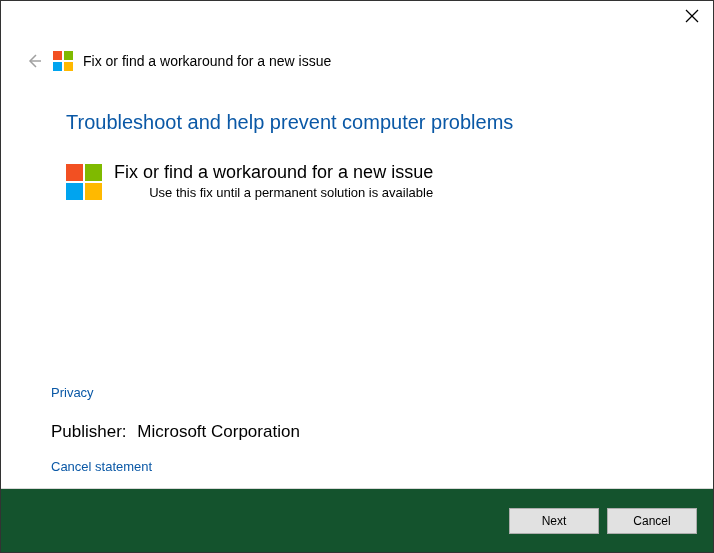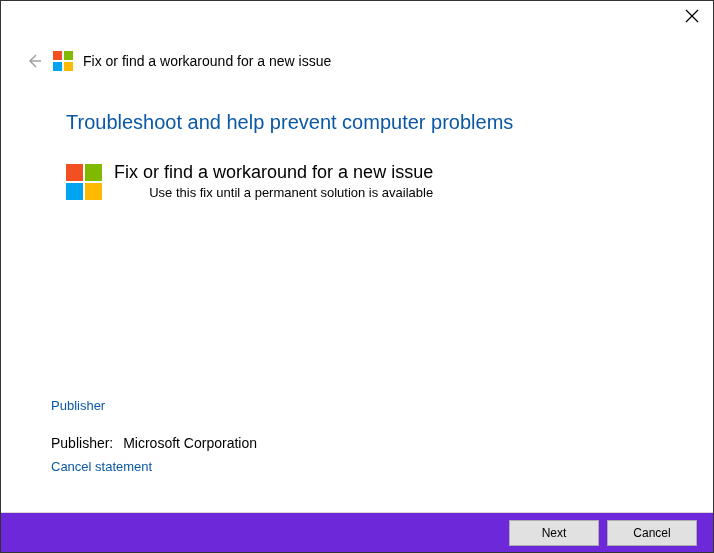--- a/index.html
+++ b/index.html
@@ -90,35 +90,35 @@
     .link {
       color: #0a58a6;
       font-size: 13px;
       cursor: pointer;
     }
     .advanced-link {
       display: inline-block;
       margin-bottom: 22px;
     }
     .publisher-row {
-      font-size: 14px;
+      font-size: 17px;
       color: #000;
-      margin-bottom: 8px;
+      margin-bottom: 17px;
       text-align: center;
     }
     .publisher-label {
       margin-right: 6px;
     }
     .footer {
       position: absolute;
       bottom: 0;
       left: 0;
       right: 0;
-      height: 40px;
-      background: #6d28d9;
+      height: 64px;
+      background: #14532d;
       border-top: 1px solid #d8d8d8;
       display: flex;
       align-items: center;
       justify-content: flex-end;
       padding-right: 16px;
       gap: 8px;
     }
     .btn {
       min-width: 90px;
       height: 26px;
@@ -174,21 +174,21 @@
       </svg>
     </span>
     <div>
       <div class="item-title">Fix or find a workaround for a new issue</div>
       <div class="item-sub">Use this fix until a permanent solution is available</div>
     </div>
   </div>
 </div>
 
 <div class="lower-block">
-  <span class="link advanced-link">Publisher</span>
+  <span class="link advanced-link">Privacy</span>
   <div class="publisher-row">
     <span class="publisher-label">Publisher:</span>
     <span>Microsoft Corporation</span>
   </div>
   <span class="link">Cancel statement</span>
 </div>
 
 <div class="footer">
   <button class="btn">Next</button>
   <button class="btn">Cancel</button>

